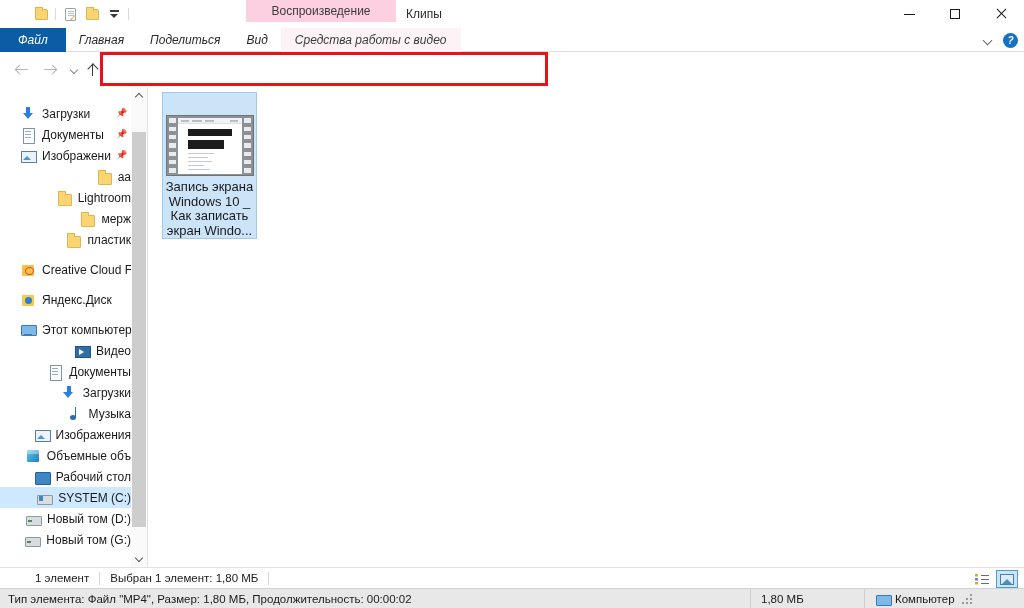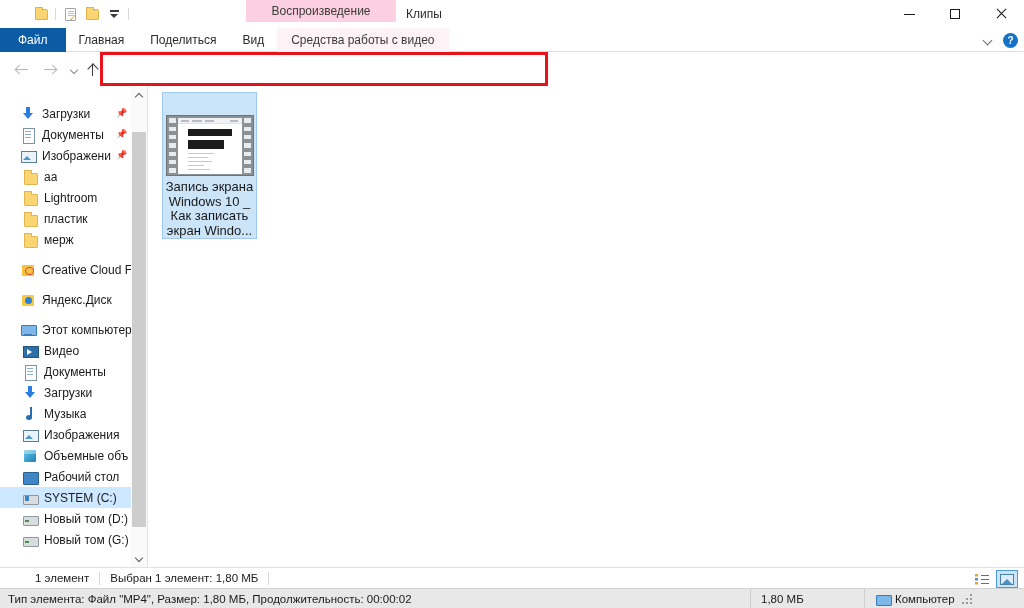--- a/index.html
+++ b/index.html
@@ -55,20 +55,21 @@
   .gl-min { width:11px; height:1px; background:#1a1a1a; }
   .gl-max { width:10px; height:10px; border:1px solid #1a1a1a; }
   .gl-cl { position:relative; width:12px; height:12px; }
   .gl-cl::before,.gl-cl::after{ content:""; position:absolute; left:0; top:5px; width:13px; height:1px; background:#1a1a1a; }
   .gl-cl::before{ transform:rotate(45deg);} .gl-cl::after{ transform:rotate(-45deg);}
 
   
   .ribbon {
     position:absolute; left:0; top:28px; width:1024px; height:24px; background:#ffffff;
     border-bottom:1px solid #dcdcdc;
+    font-style:italic;
   }
   .tabs { position:absolute; left:0; top:0; display:flex; height:24px; }
   .tab { height:24px; padding:0 13px; display:flex; align-items:center; font-size:12px; color:#2b2b2b; }
   .tab.file { background:#0c5ba5; color:#fff; padding:0 18px; }
   .tab.ctx { background:#fdf3f7; color:#3b3b3b; padding:0 14px; }
   .ribbon-right { position:absolute; right:6px; top:0; height:24px; display:flex; align-items:center; gap:10px; }
   .chev-sm { width:9px;height:9px; position:relative; }
   .chev-sm::after{ content:""; position:absolute; left:0; top:1px; width:6px;height:6px;
     border-right:1.3px solid #6b6b6b; border-bottom:1.3px solid #6b6b6b; transform:rotate(45deg); }
   .help-ic { width:15px;height:15px;border-radius:50%; background:#1573c6; color:#fff; font-size:10px;
@@ -144,21 +145,21 @@
   .sb-dn::after{ content:""; position:absolute; left:0;top:0px;width:5px;height:5px;
     border-right:1.2px solid #5a5a5a; border-bottom:1.2px solid #5a5a5a; transform:rotate(45deg); }
   .sb-thumb { position:absolute; left:1px; width:14px; background:#cdcdcd; border-radius:0; }
 
   .vsep { position:absolute; left:147px; top:0; width:1px; height:480px; background:#e2e2e2; }
 
   .sb-item {
     height:21px; display:flex; align-items:center; padding-left:20px; gap:6px; font-size:12px; color:#1a1a1a;
     white-space:nowrap; position:relative;
   }
-  .sb-item.indent2 { padding-left:22px; }
+  .sb-item.indent2 { padding-left:22px;justify-content:flex-end; }
   .sb-item.sel { background:#cde8ff; }
   .sb-item .lbl { overflow:hidden; }
   .pin { position:absolute; right:6px; top:6px; width:9px; height:9px; color:#9b9b9b; font-size:9px; line-height:9px; }
   .gap { height:9px; }
 
   
   .ic { width:16px; height:16px; flex:0 0 16px; position:relative; }
   .ic-dl::before{ content:""; position:absolute; left:6px; top:1px; width:4px;height:7px; background:#2a7de1; }
   .ic-dl::after{ content:""; position:absolute; left:2.5px; top:7px; width:0;height:0;
     border-left:5.5px solid transparent; border-right:5.5px solid transparent; border-top:6px solid #2a7de1; }
@@ -400,25 +401,25 @@
       <div class="sb-item indent2">
         <span class="ic ic-folder"></span>
         <span class="lbl">aa</span>
       </div>
       <div class="sb-item indent2">
         <span class="ic ic-folder"></span>
         <span class="lbl">Lightroom</span>
       </div>
       <div class="sb-item indent2">
         <span class="ic ic-folder"></span>
+        <span class="lbl">мерж</span>
+      </div>
+      <div class="sb-item indent2">
+        <span class="ic ic-folder"></span>
         <span class="lbl">пластик</span>
-      </div>
-      <div class="sb-item indent2">
-        <span class="ic ic-folder"></span>
-        <span class="lbl">мерж</span>
       </div>
 
       <div class="gap"></div>
 
       <div class="sb-item">
         <span class="ic ic-cc"></span>
         <span class="lbl">Creative Cloud Fil</span>
       </div>
 
       <div class="gap"></div>

